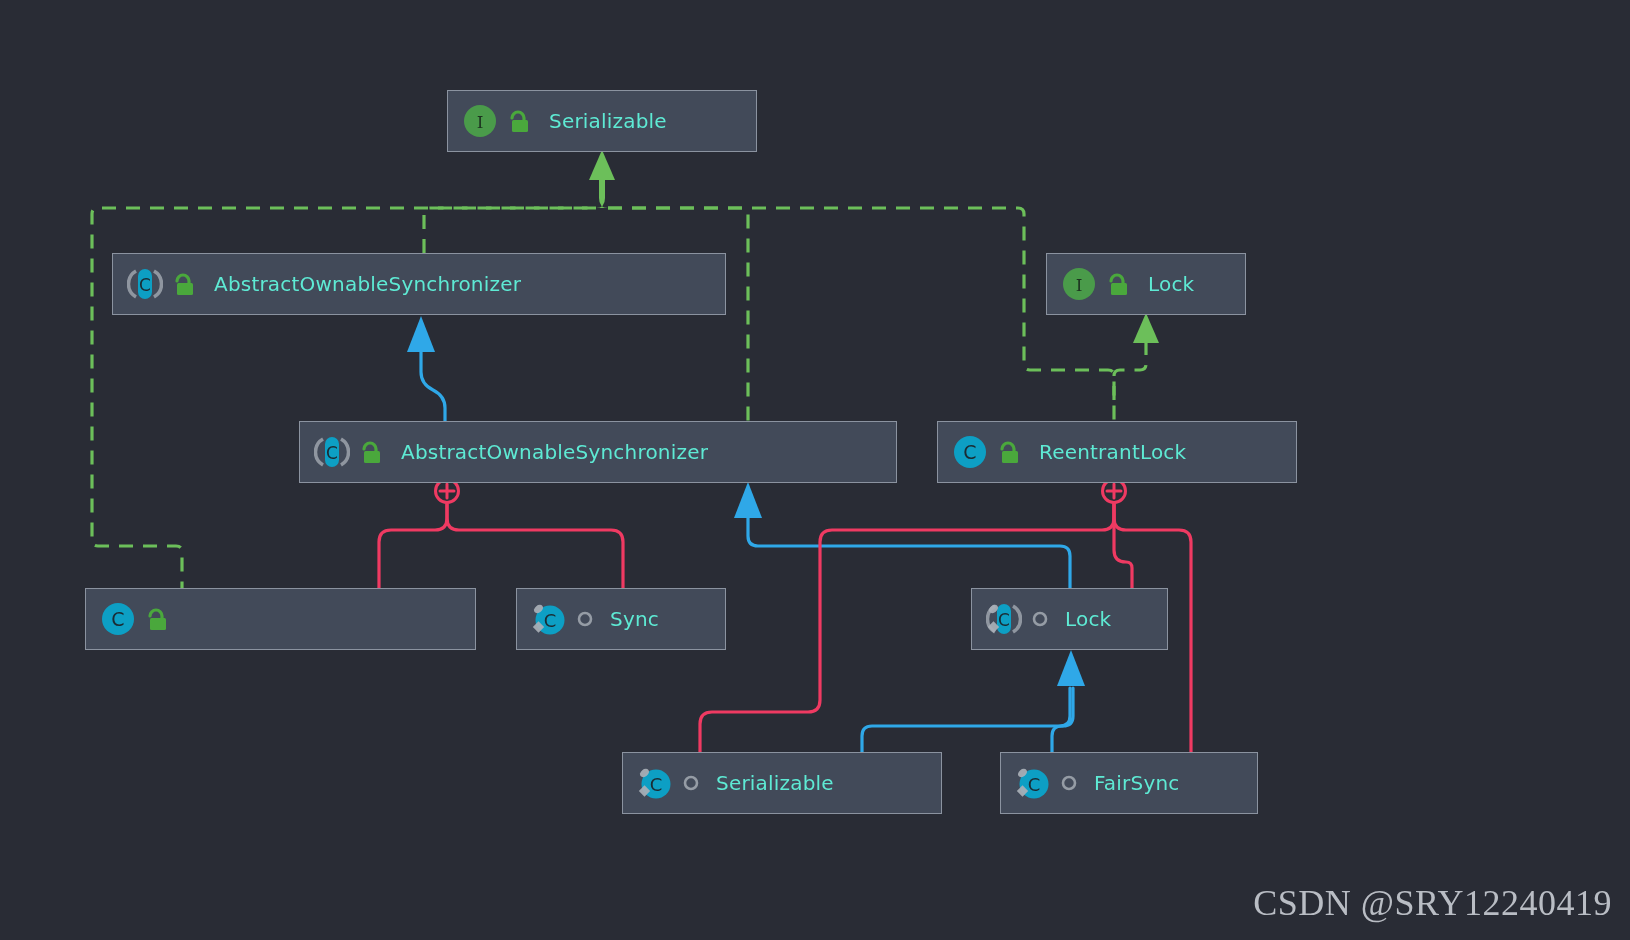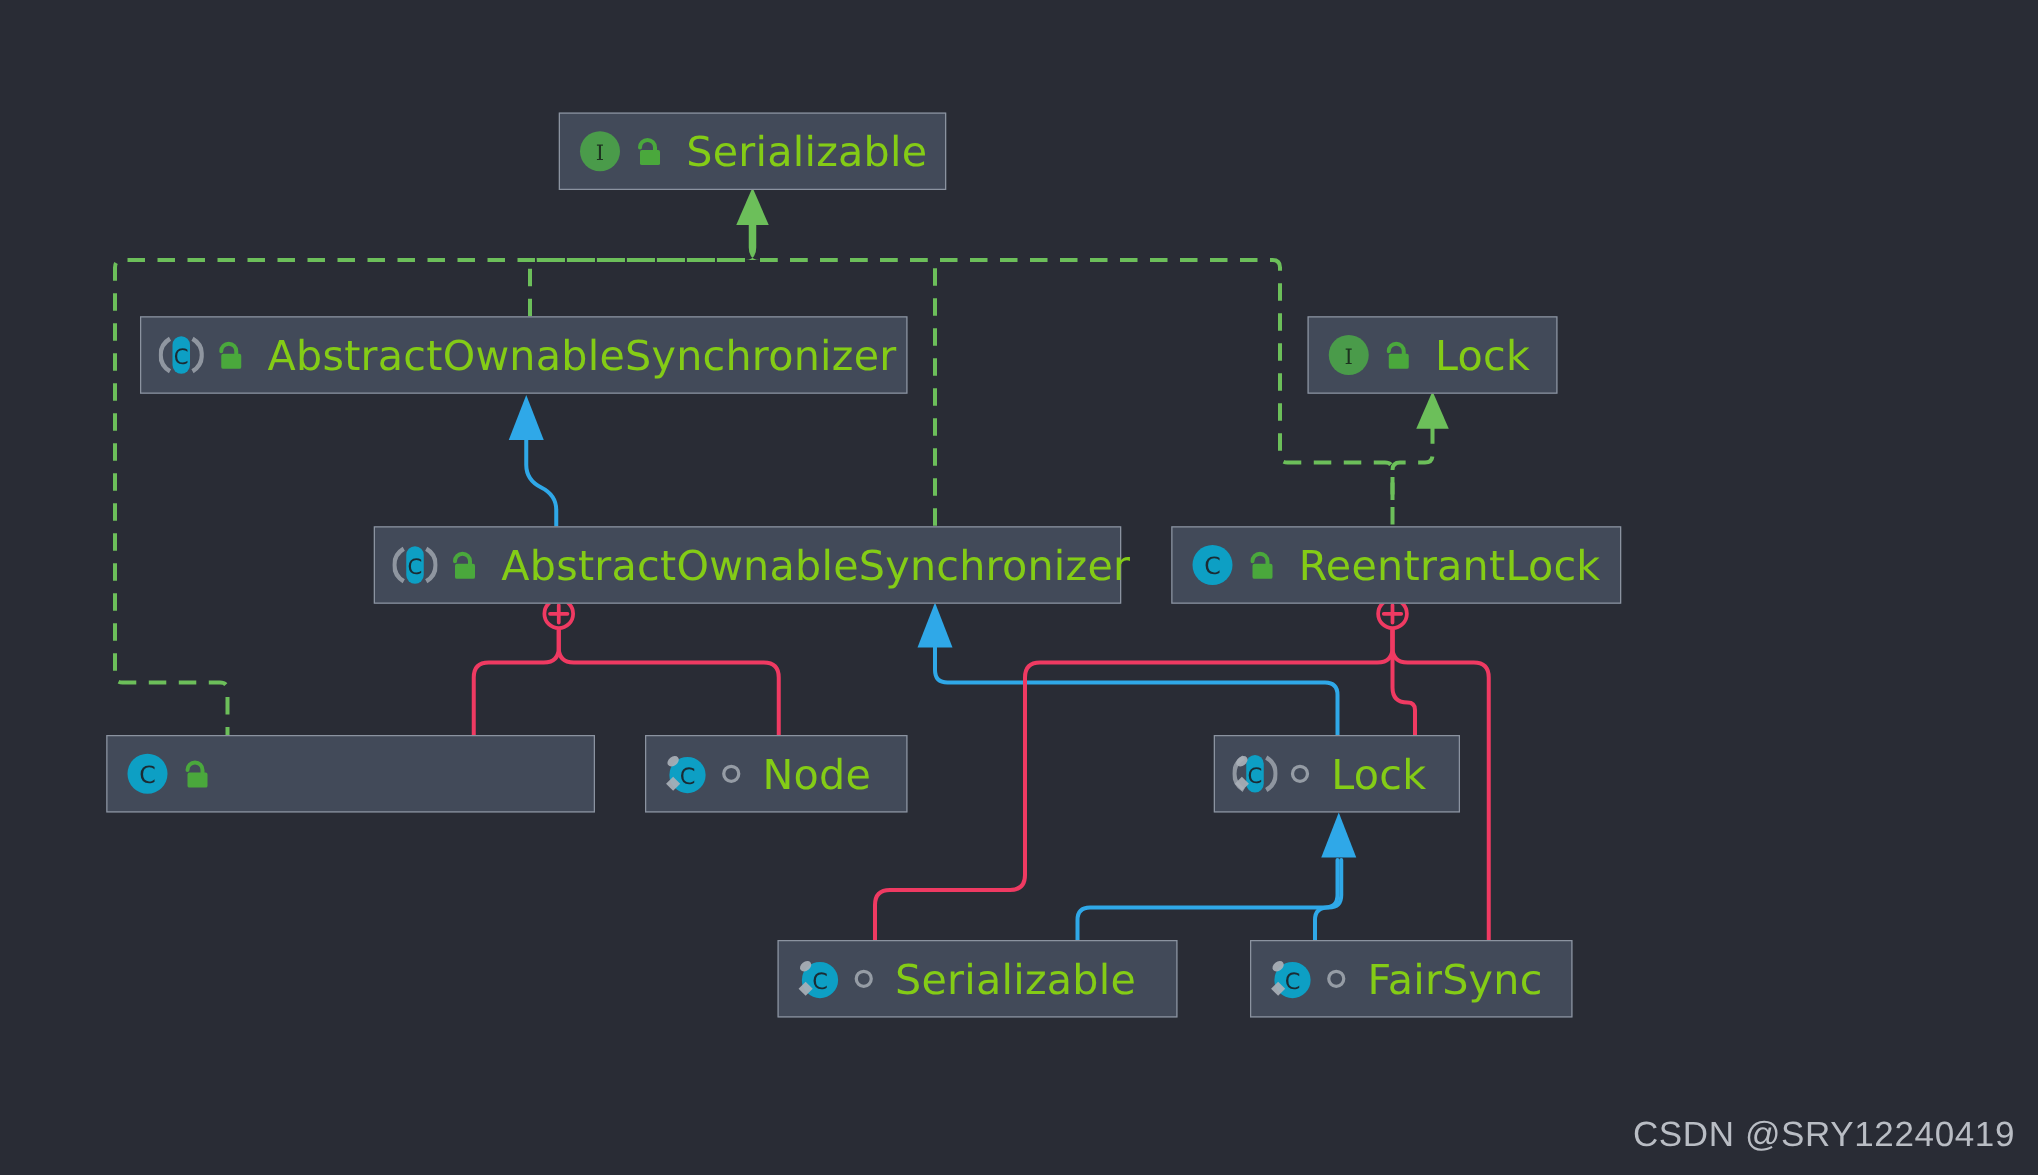--- a/index.html
+++ b/index.html
@@ -35,40 +35,40 @@
     box-sizing: border-box;
     background: #424a59;
     border: 1px solid #8b93a0;
     display: flex;
     align-items: center;
     padding: 0 18px 0 14px;
     height: 62px;
     white-space: nowrap;
   }
   .node .label {
-    color: #84cc16;
-    font-size: 33px;
+    color: #5eead4;
+    font-size: 20px;
     line-height: 1;
     letter-spacing: 0.2px;
     padding-left: 16px;
   }
   .ico {
     flex: 0 0 auto;
     display: inline-block;
     line-height: 0;
   }
   .ico.vis { margin-left: 9px; }
 
   .watermark {
     position: absolute;
     right: 18px;
     bottom: 16px;
     color: #b9bdc4;
-    font-size: 28px;
-    font-family: Liberation Sans, sans-serif;
+    font-size: 36px;
+    font-family: Liberation Serif, serif;
     letter-spacing: 0.5px;
   }
 </style>
 </head>
 <body>
 
 <div id="canvas">
 
   <svg id="edge-layer" viewBox="0 0 1630 940" width="1630" height="940" xmlns="http://www.w3.org/2000/svg">
     <defs>
@@ -217,21 +217,21 @@
             <circle cx="19" cy="19" r="14.5" fill="#0d9fc4"></circle>
             <text x="19" y="26" text-anchor="middle" font-family="DejaVu Sans, sans-serif" font-size="18" fill="#1b2b33">C</text>
             <g fill="#aab0b8" opacity="0.92">
               <ellipse cx="7.5" cy="8" rx="5" ry="3.6" transform="rotate(-38 7.5 8)"></ellipse>
               <rect x="3.5" y="22" width="8" height="8" transform="rotate(45 7.5 26)"></rect>
             </g>
           </svg></span>
         <span class="ico vis"><svg width="18" height="18" viewBox="0 0 18 18" xmlns="http://www.w3.org/2000/svg">
             <circle cx="9" cy="9" r="6" fill="none" stroke="#aab0b8" stroke-width="2.6" opacity="0.8"></circle>
           </svg></span>
-        <span class="label">Node</span>
+        <span class="label">Sync</span>
       </div>
       <div class="node" style="left: 971px; top: 588px; width: 197px;">
         <span class="ico"><svg width="36" height="36" viewBox="0 0 36 36" xmlns="http://www.w3.org/2000/svg">
             <path d="M 9 5 A 15 15 0 0 0 9 31" stroke="#aab0b8" stroke-width="3.5" fill="none" opacity="0.75"></path>
             <path d="M 27 5 A 15 15 0 0 1 27 31" stroke="#aab0b8" stroke-width="3.5" fill="none" opacity="0.75"></path>
             <rect x="11" y="3" width="14" height="30" rx="7" fill="#0d9fc4"></rect>
             <text x="18" y="25" text-anchor="middle" font-family="DejaVu Sans, sans-serif" font-size="17" fill="#1b2b33">C</text>
             <g fill="#aab0b8" opacity="0.92">
               <ellipse cx="7.5" cy="8" rx="5" ry="3.6" transform="rotate(-38 7.5 8)"></ellipse>
               <rect x="3.5" y="22" width="8" height="8" transform="rotate(45 7.5 26)"></rect>

